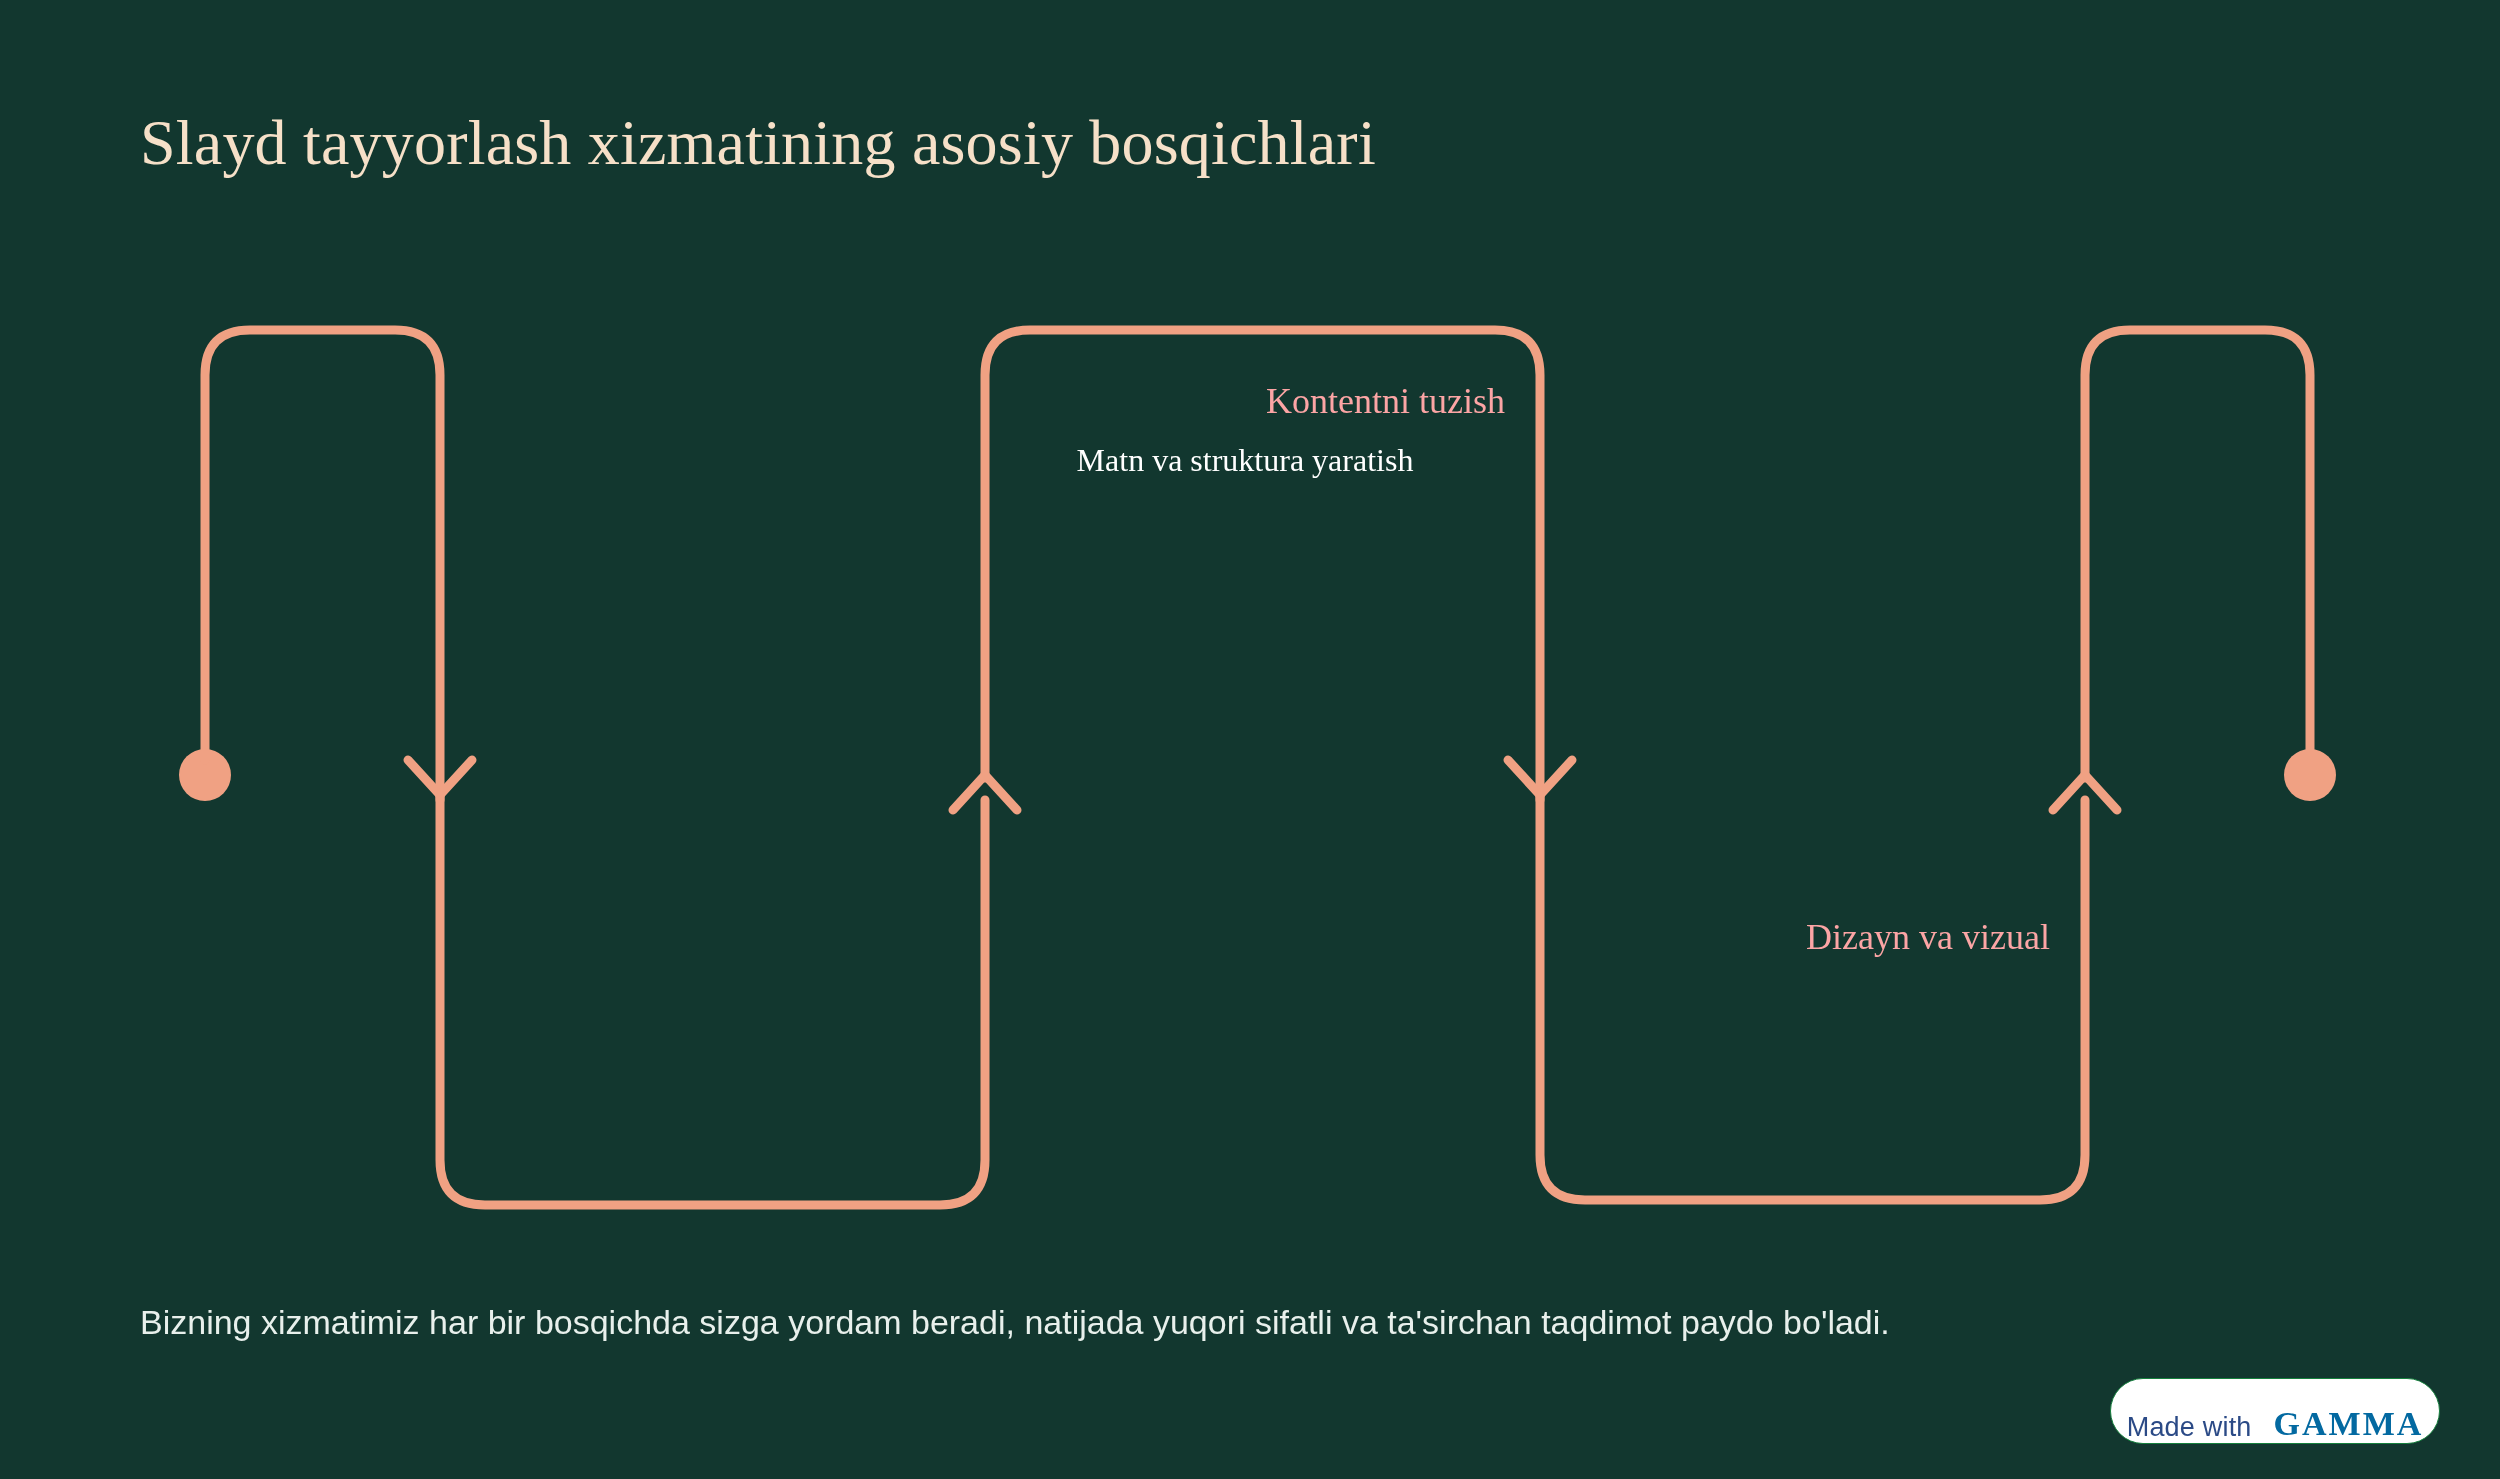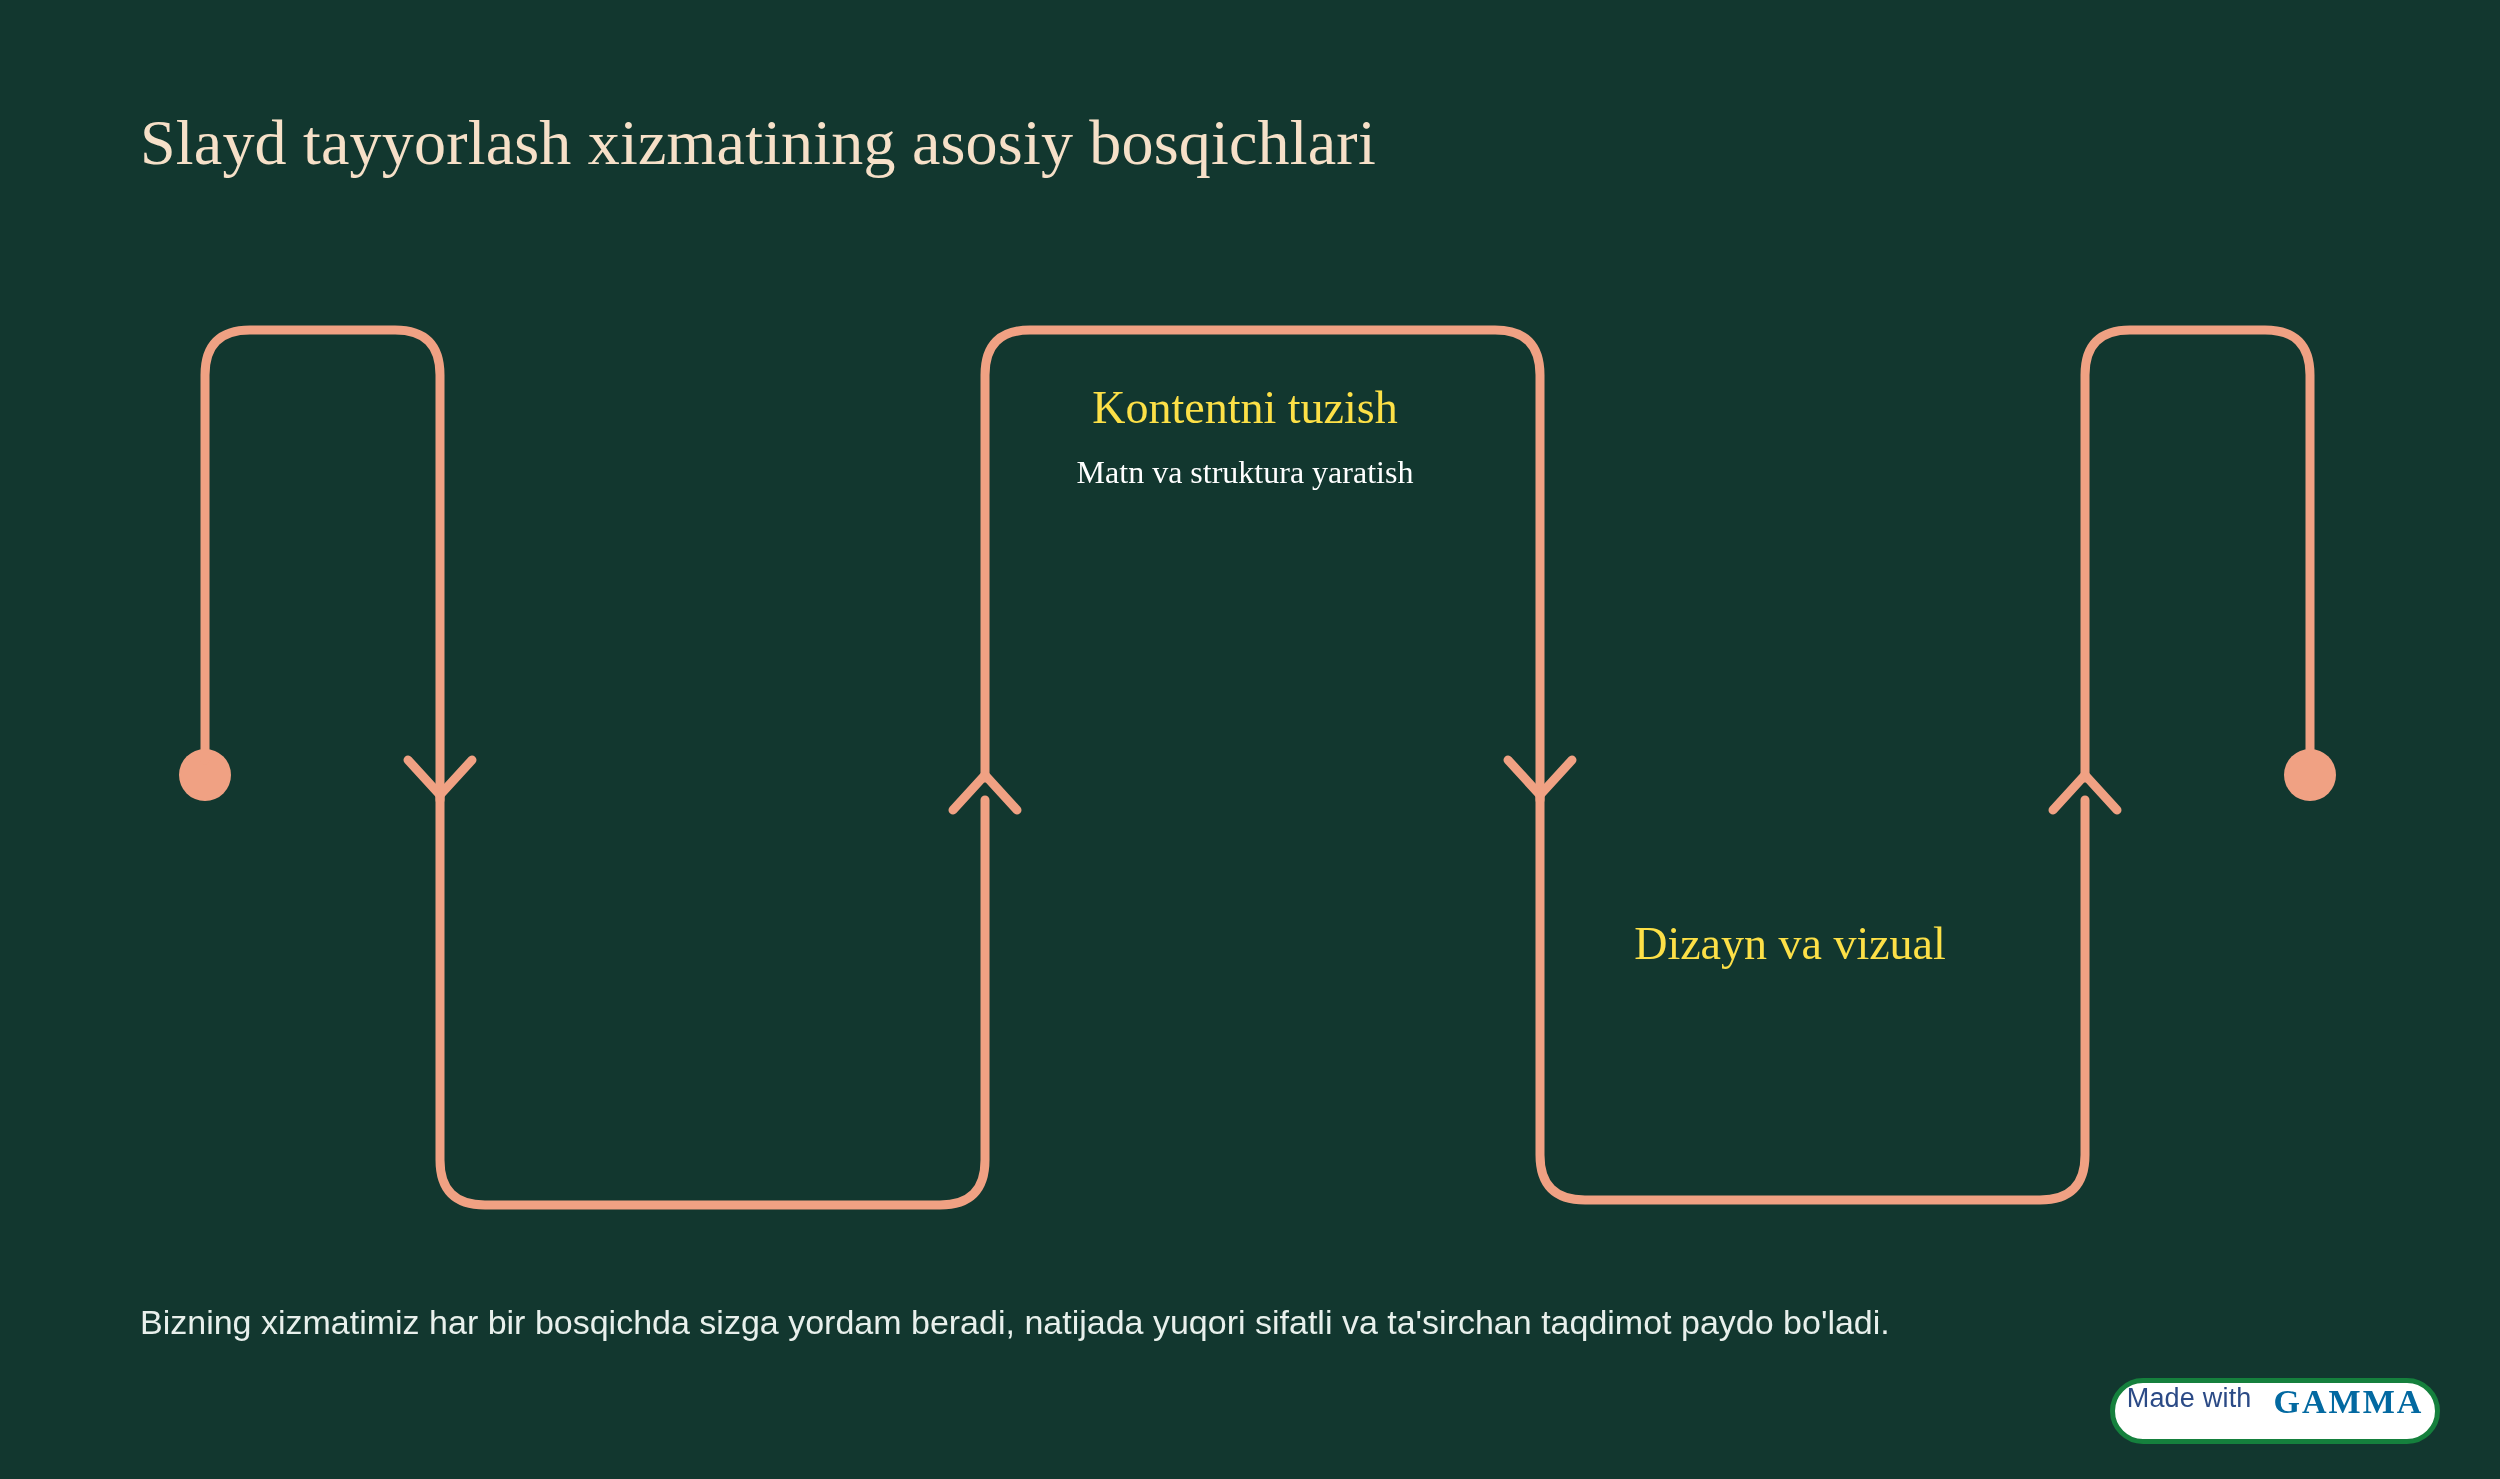--- a/index.html
+++ b/index.html
@@ -40,25 +40,26 @@
     pointer-events: none;
   }
 
   
   .step {
     position: absolute;
     text-align: center;
   }
   .step-title {
     font-family: "Liberation Serif", "DejaVu Serif", serif;
-    font-size: 46px;
+    font-size: 36px;
     line-height: 1.2;
-    color: #fde047;
+    color: #fca5a5;
     margin: 0 0 16px 0;
     white-space: nowrap;
+    text-align: right;
   }
   .step-desc {
     font-family: "Liberation Serif", "DejaVu Serif", serif;
     font-size: 32px;
     line-height: 1.32;
     color: #ffffff;
     margin: 0;
   }
 
   #step-1 { left: 445px;  top: 975px;  width: 520px; }
@@ -78,24 +79,24 @@
   }
 
   
   #gamma-badge {
     position: absolute;
     left: 2110px;
     top: 1378px;
     width: 330px;
     height: 66px;
     background: #FFFFFF;
-    border: 5px solid #15803d;
+    border: 1px solid #15803d;
     border-radius: 34px;
     display: flex;
-    align-items: flex-start;
+    align-items: flex-end;
     justify-content: center;
     gap: 22px;
     box-sizing: border-box;
   }
   #gamma-badge-label {
     font-family: "Liberation Sans", "DejaVu Sans", sans-serif;
     font-size: 27px;
     color: #2B4A86;
     letter-spacing: 0.2px;
   }

